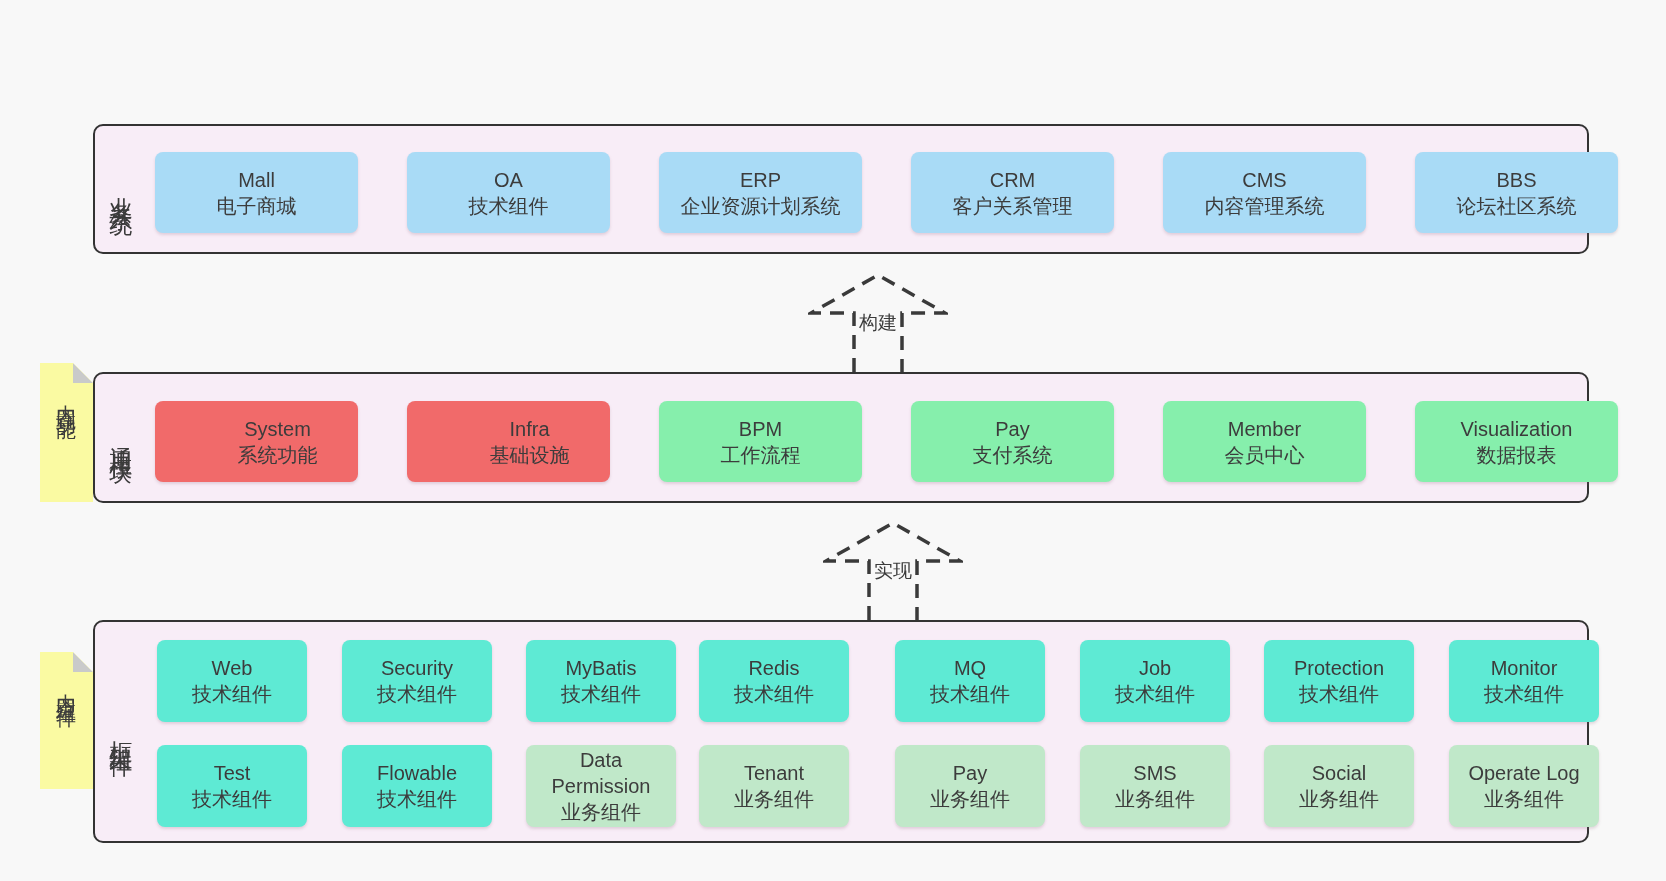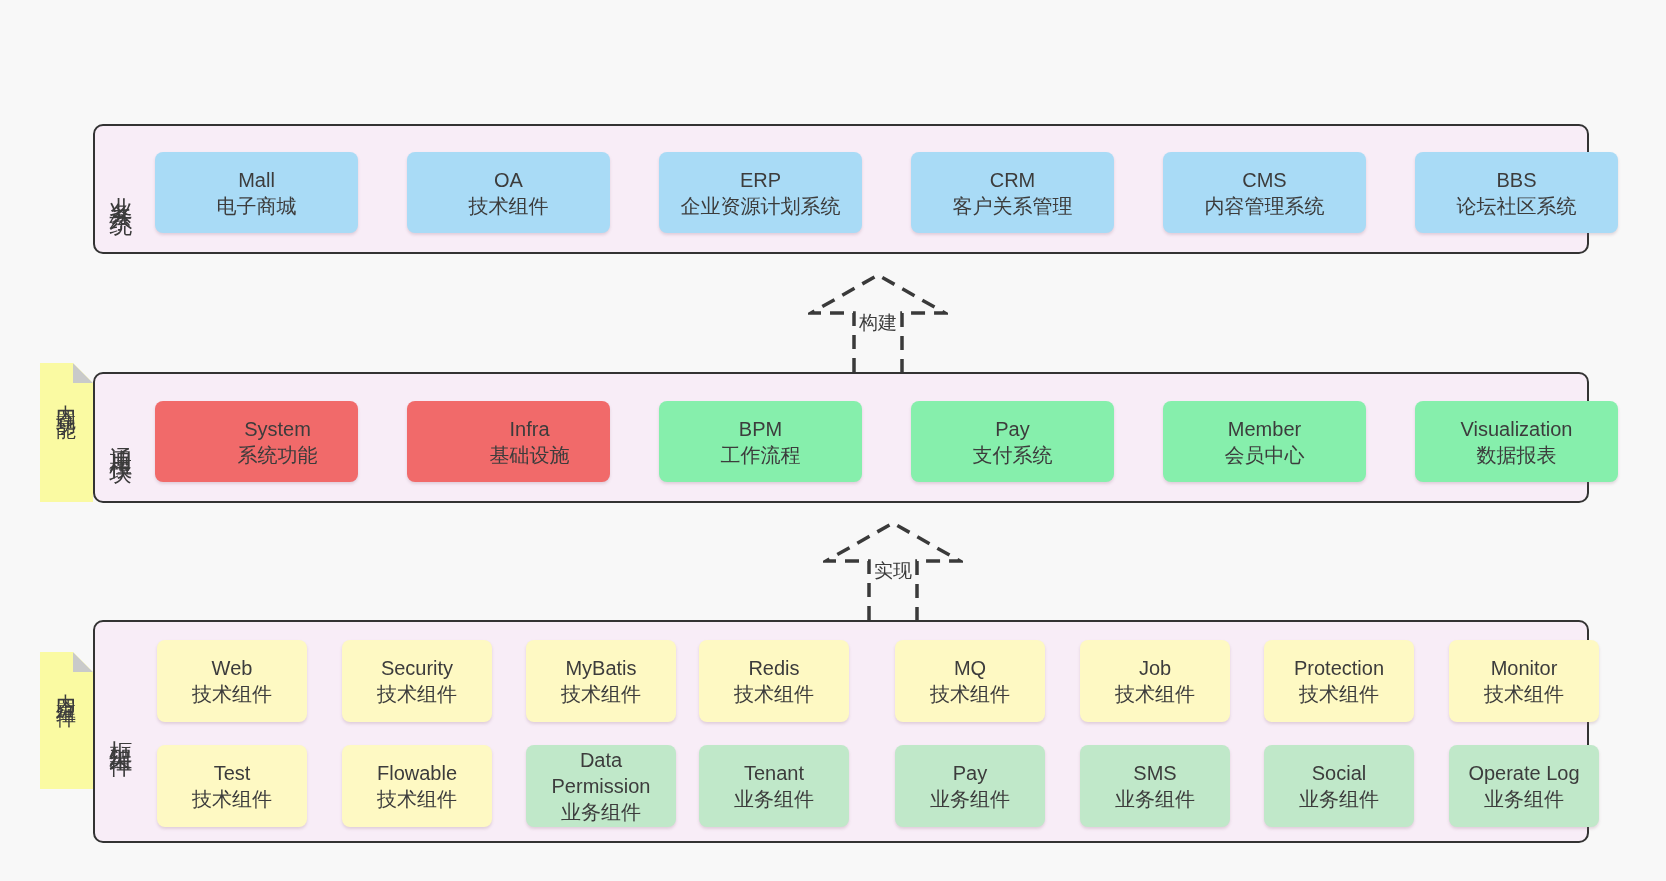--- a/index.html
+++ b/index.html
@@ -31,21 +31,21 @@
   #band-business .wide{top:26px;}
   #band-modules .wide{top:27px;}
   .col1{left:60px}.col2{left:312px}.col3{left:564px}.col4{left:816px}.col5{left:1068px}.col6{left:1320px}
   .small{width:150px;height:82px;}
   .row1{top:18px;}
   .row2{top:123px;}
   .g1{left:62px}.g2{left:247px}.g3{left:431px}.g4{left:604px}.g5{left:800px}.g6{left:985px}.g7{left:1169px}.g8{left:1354px}
   .blue{background:#a9dbf6;}
   .red{background:#f16a6a;padding-left:48px;}
   .pink{background:#86efac;}
-  .green{background:#fef9c3;text-align:right;}
+  .green{background:#5eead4;text-align:right;}
   .lightgreen{background:#c0e8c9;}
   .sticky{
     position:absolute;left:40px;width:53px;background:#fafaa2;
     clip-path:polygon(0 0,calc(100% - 20px) 0,100% 20px,100% 100%,0 100%);
   }
   #sticky-modules{top:363px;height:139px;}
   #sticky-components{top:652px;height:137px;}
   .fold{
     position:absolute;top:0;right:0;width:20px;height:20px;
     background:#c9caca;clip-path:polygon(0 0,100% 100%,0 100%);

